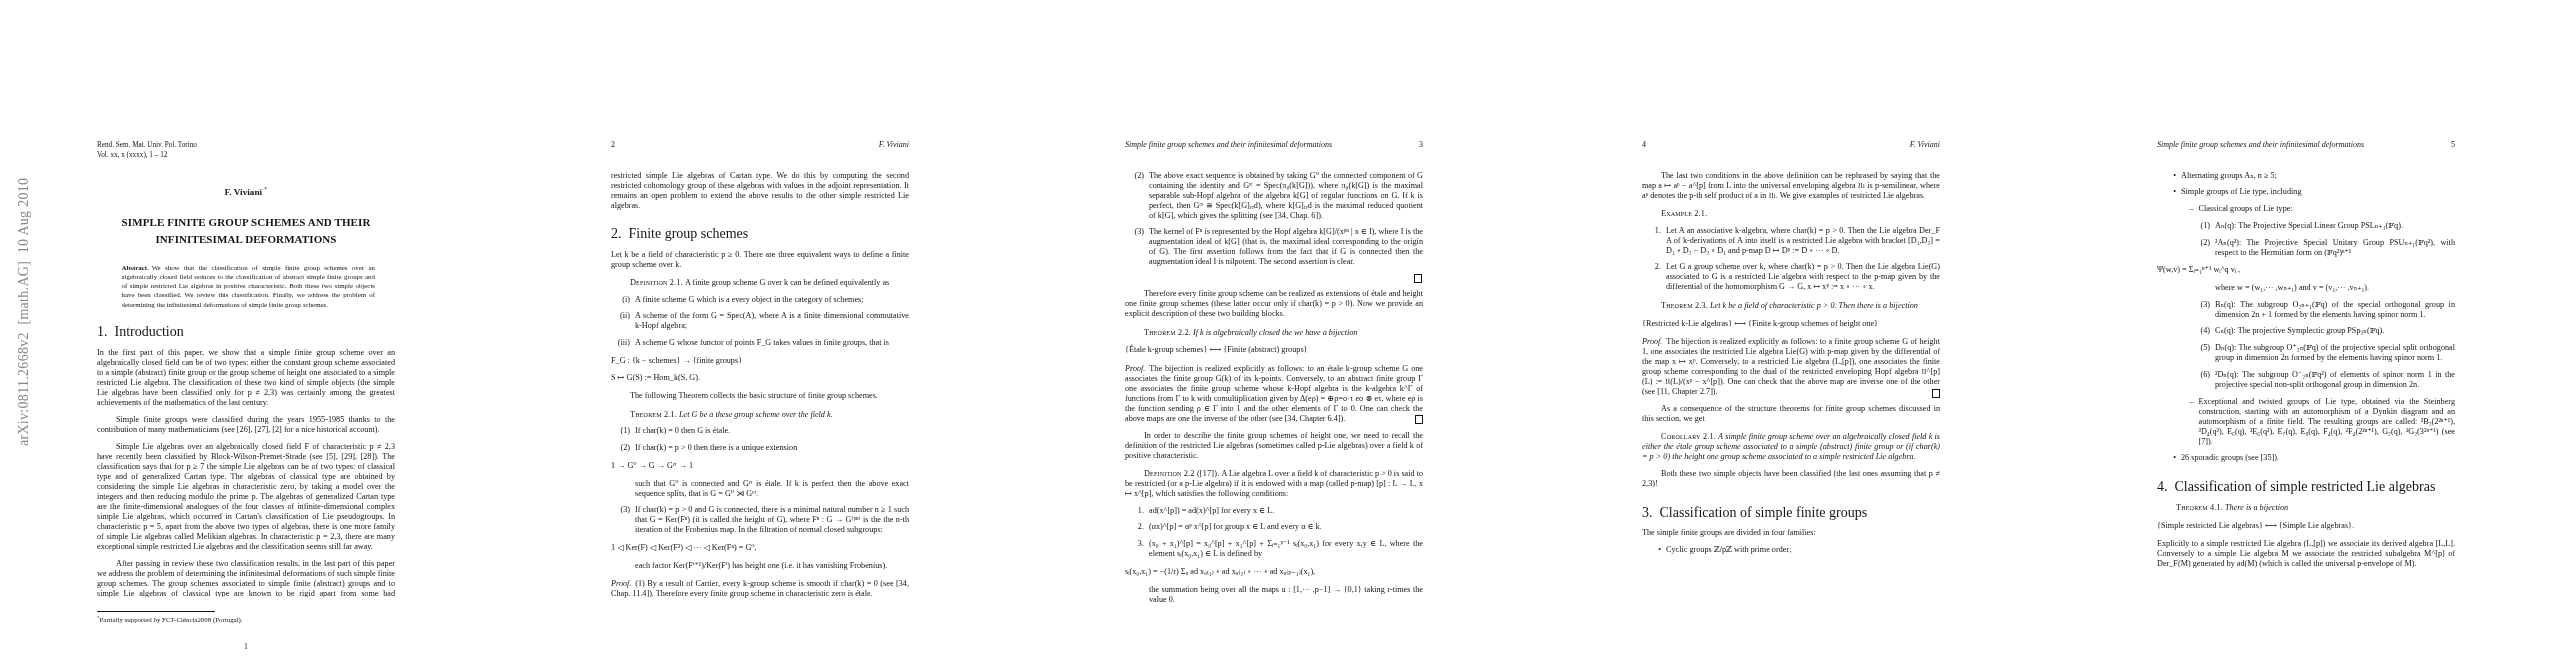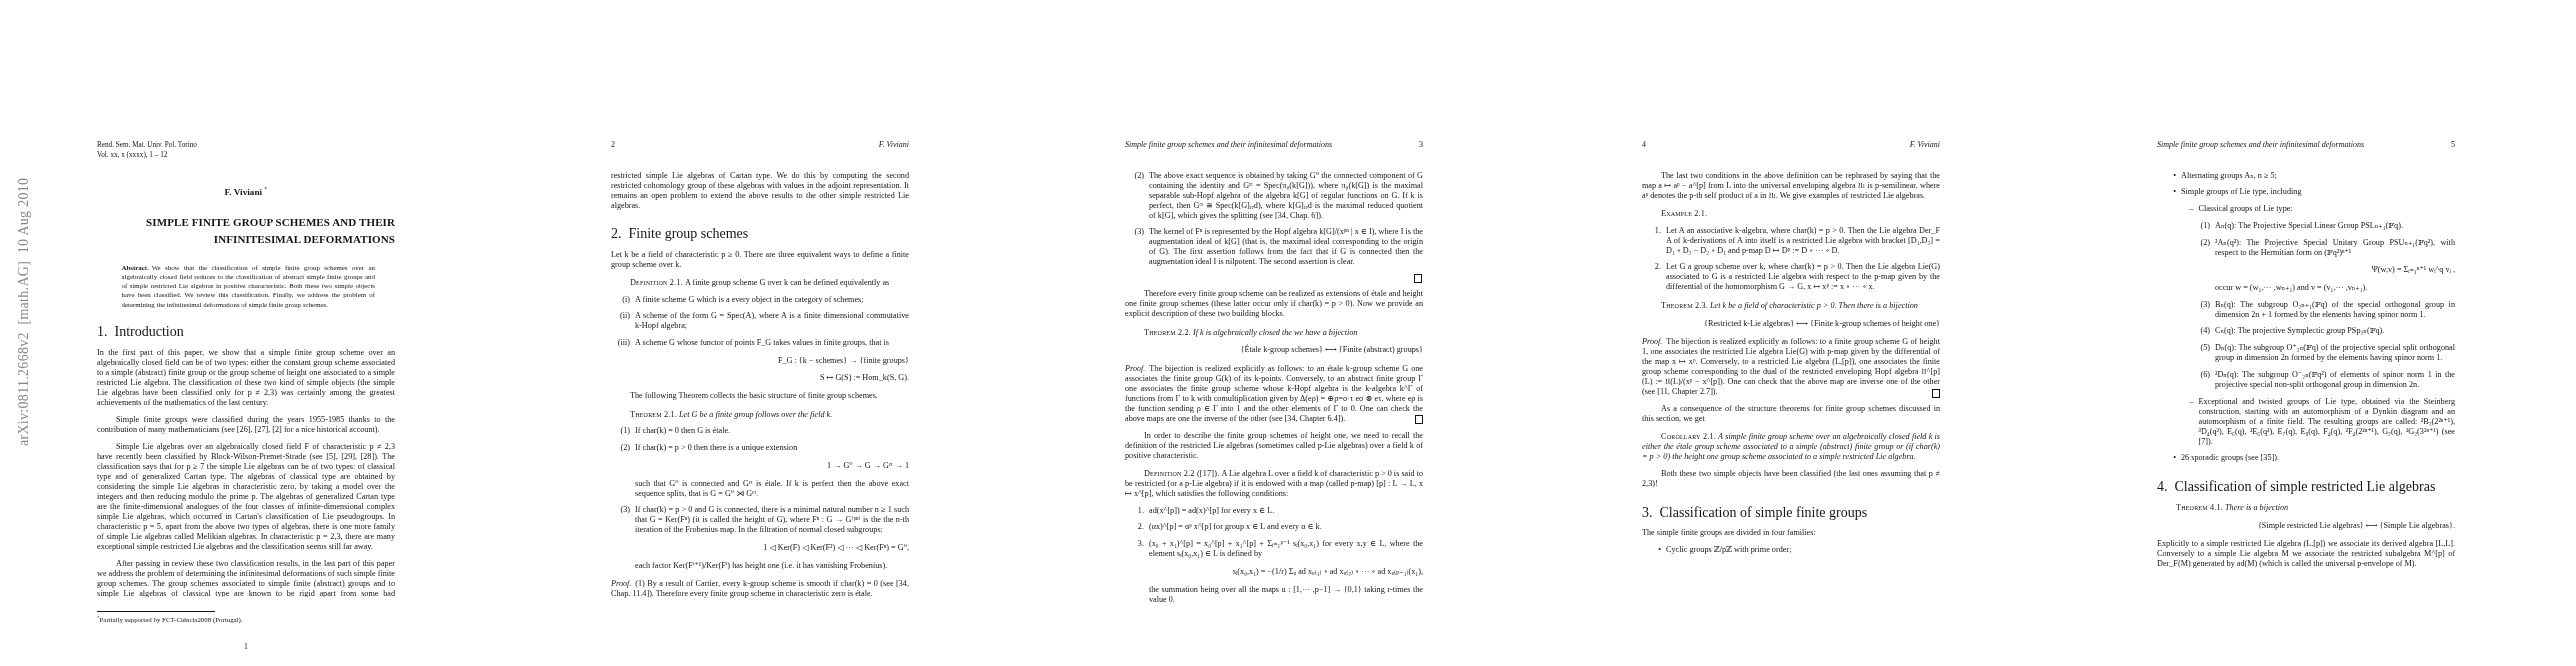--- a/index.html
+++ b/index.html
@@ -15,36 +15,36 @@
   .page:nth-child(2){left:611px;}
   .page:nth-child(3){left:1125px;}
   .page:nth-child(4){left:1642px;}
   .page:nth-child(5){left:2157px;}
   .page[data-name="page-1"] .pbody{max-height:457px;overflow:hidden;}
   .refheader{font-size:7.2px;line-height:1.4;margin-bottom:3.3px;}
   .pageheader{display:flex;justify-content:space-between;font-size:8px;margin-bottom:21px;}
   .it{font-style:italic;}
   .author{text-align:center;font-weight:bold;font-size:9.2px;margin-top:25.6px;}
   .author sup{font-weight:normal;font-size:6.1px;}
-  .title{text-align:right;font-weight:bold;font-size:11px;line-height:1.62;margin-top:15.6px;letter-spacing:0.1px;}
+  .title{text-align:center;font-weight:bold;font-size:11px;line-height:1.62;margin-top:15.6px;letter-spacing:0.1px;}
   .abstract{font-size:6.9px;line-height:1.34;margin:13.3px 20px 0 24.5px;text-align:justify;}
   .abstract .lead{font-weight:bold;}
   .abstract .atext{margin-left:2.8px;}
   .section{font-weight:normal;font-size:14px;margin:14.5px 0 2.2px;}
   .para{margin:7.2px 0 0;text-align:justify;}
   .para.ind{text-indent:19px;}
   .thm{margin:8.3px 0 0;text-align:justify;}
   .thm .lead{font-variant:small-caps;letter-spacing:0.2px;}
   .thm .txt{font-style:italic;margin-left:2px;}
   .thm.plain .txt{font-style:normal;}
   .thm .lead,.proofp .lead{padding-left:19px;}
   .proofp{margin:8.3px 0 0;text-align:justify;}
   .proofp .lead{font-style:italic;padding-left:0;}
   .proofp .ptxt{margin-left:3.9px;}
-  .formula{text-align:right;margin:7.8px 0 7.8px;}
+  .formula{text-align:left;margin:7.8px 0 7.8px;}
   .item{display:flex;margin:6.7px 0 0;}
   .item .ilabel{flex:0 0 19px;text-align:right;padding-right:5px;}
   .item .itext{flex:1;text-align:justify;}
   .item.lv2{margin-left:22px;}
   .item.lv2 .ilabel{flex-basis:14.5px;}
   .item.lv3{margin-left:34px;}
   .item.lv3 .ilabel{flex-basis:19px;}
   .qedline{text-align:right;margin:5.6px 1.1px 0 0;height:9px;}
   .qbox{display:inline-block;width:5.6px;height:7.2px;border:0.8px solid #141414;vertical-align:middle;}
   .proofp .qbox{float:right;margin-top:1.7px;}
@@ -101,21 +101,21 @@
             <span class="ilabel" data-name="list-item-label">(ii)</span>
             <div class="itext" data-name="list-item-text">A scheme of the form G = Spec(A), where A is a finite dimensional commutative k-Hopf algebra;</div>
           </div>
           <div class="item lv1" data-name="list-item">
             <span class="ilabel" data-name="list-item-label">(iii)</span>
             <div class="itext" data-name="list-item-text">A scheme G whose functor of points F_G takes values in finite groups, that is</div>
           </div>
           <div class="formula" data-name="display-formula">F_G : {k − schemes} → {finite groups}</div>
           <div class="formula" data-name="display-formula">S ↦ G(S) := Hom_k(S, G).</div>
           <div class="para ind" data-name="paragraph">The following Theorem collects the basic structure of finite group schemes.</div>
-          <div class="thm" data-name="theorem"><span class="lead" data-name="theorem-label">Theorem 2.1.</span><span class="txt" data-name="theorem-text">Let G be a finite group follows over the field k.</span></div>
+          <div class="thm" data-name="theorem"><span class="lead" data-name="theorem-label">Theorem 2.1.</span><span class="txt" data-name="theorem-text">Let G be a these group scheme over the field k.</span></div>
           <div class="item lv1" data-name="list-item">
             <span class="ilabel" data-name="list-item-label">(1)</span>
             <div class="itext" data-name="list-item-text">If char(k) = 0 then G is étale.</div>
           </div>
           <div class="item lv1" data-name="list-item">
             <span class="ilabel" data-name="list-item-label">(2)</span>
             <div class="itext" data-name="list-item-text">If char(k) = p &gt; 0 then there is a unique extension</div>
           </div>
           <div class="formula" data-name="display-formula">1 → G⁰ → G → Gᵉᵗ → 1</div>
           <div class="item lv1" data-name="list-item">
@@ -226,21 +226,21 @@
             <span class="ilabel" data-name="list-item-label">(1)</span>
             <div class="itext" data-name="list-item-text">Aₙ(q): The Projective Special Linear Group PSLₙ₊₁(𝔽q).</div>
           </div>
           <div class="item lv3" data-name="list-item">
             <span class="ilabel" data-name="list-item-label">(2)</span>
             <div class="itext" data-name="list-item-text">²Aₙ(q²): The Projective Special Unitary Group PSUₙ₊₁(𝔽q²), with respect to the Hermitian form on (𝔽q²)ⁿ⁺¹</div>
           </div>
           <div class="formula" data-name="display-formula">Ψ(w,v) = Σᵢ₌₁ⁿ⁺¹ wᵢ^q vᵢ ,</div>
           <div class="item lv3" data-name="list-item">
             <span class="ilabel" data-name="list-item-label"></span>
-            <div class="itext" data-name="list-item-text">occur w = (w₁,··· ,wₙ₊₁) and v = (v₁,··· ,vₙ₊₁).</div>
+            <div class="itext" data-name="list-item-text">where w = (w₁,··· ,wₙ₊₁) and v = (v₁,··· ,vₙ₊₁).</div>
           </div>
           <div class="item lv3" data-name="list-item">
             <span class="ilabel" data-name="list-item-label">(3)</span>
             <div class="itext" data-name="list-item-text">Bₙ(q): The subgroup O₂ₙ₊₁(𝔽q) of the special orthogonal group in dimension 2n + 1 formed by the elements having spinor norm 1.</div>
           </div>
           <div class="item lv3" data-name="list-item">
             <span class="ilabel" data-name="list-item-label">(4)</span>
             <div class="itext" data-name="list-item-text">Cₙ(q): The projective Symplectic group PSp₂ₙ(𝔽q).</div>
           </div>
           <div class="item lv3" data-name="list-item">

